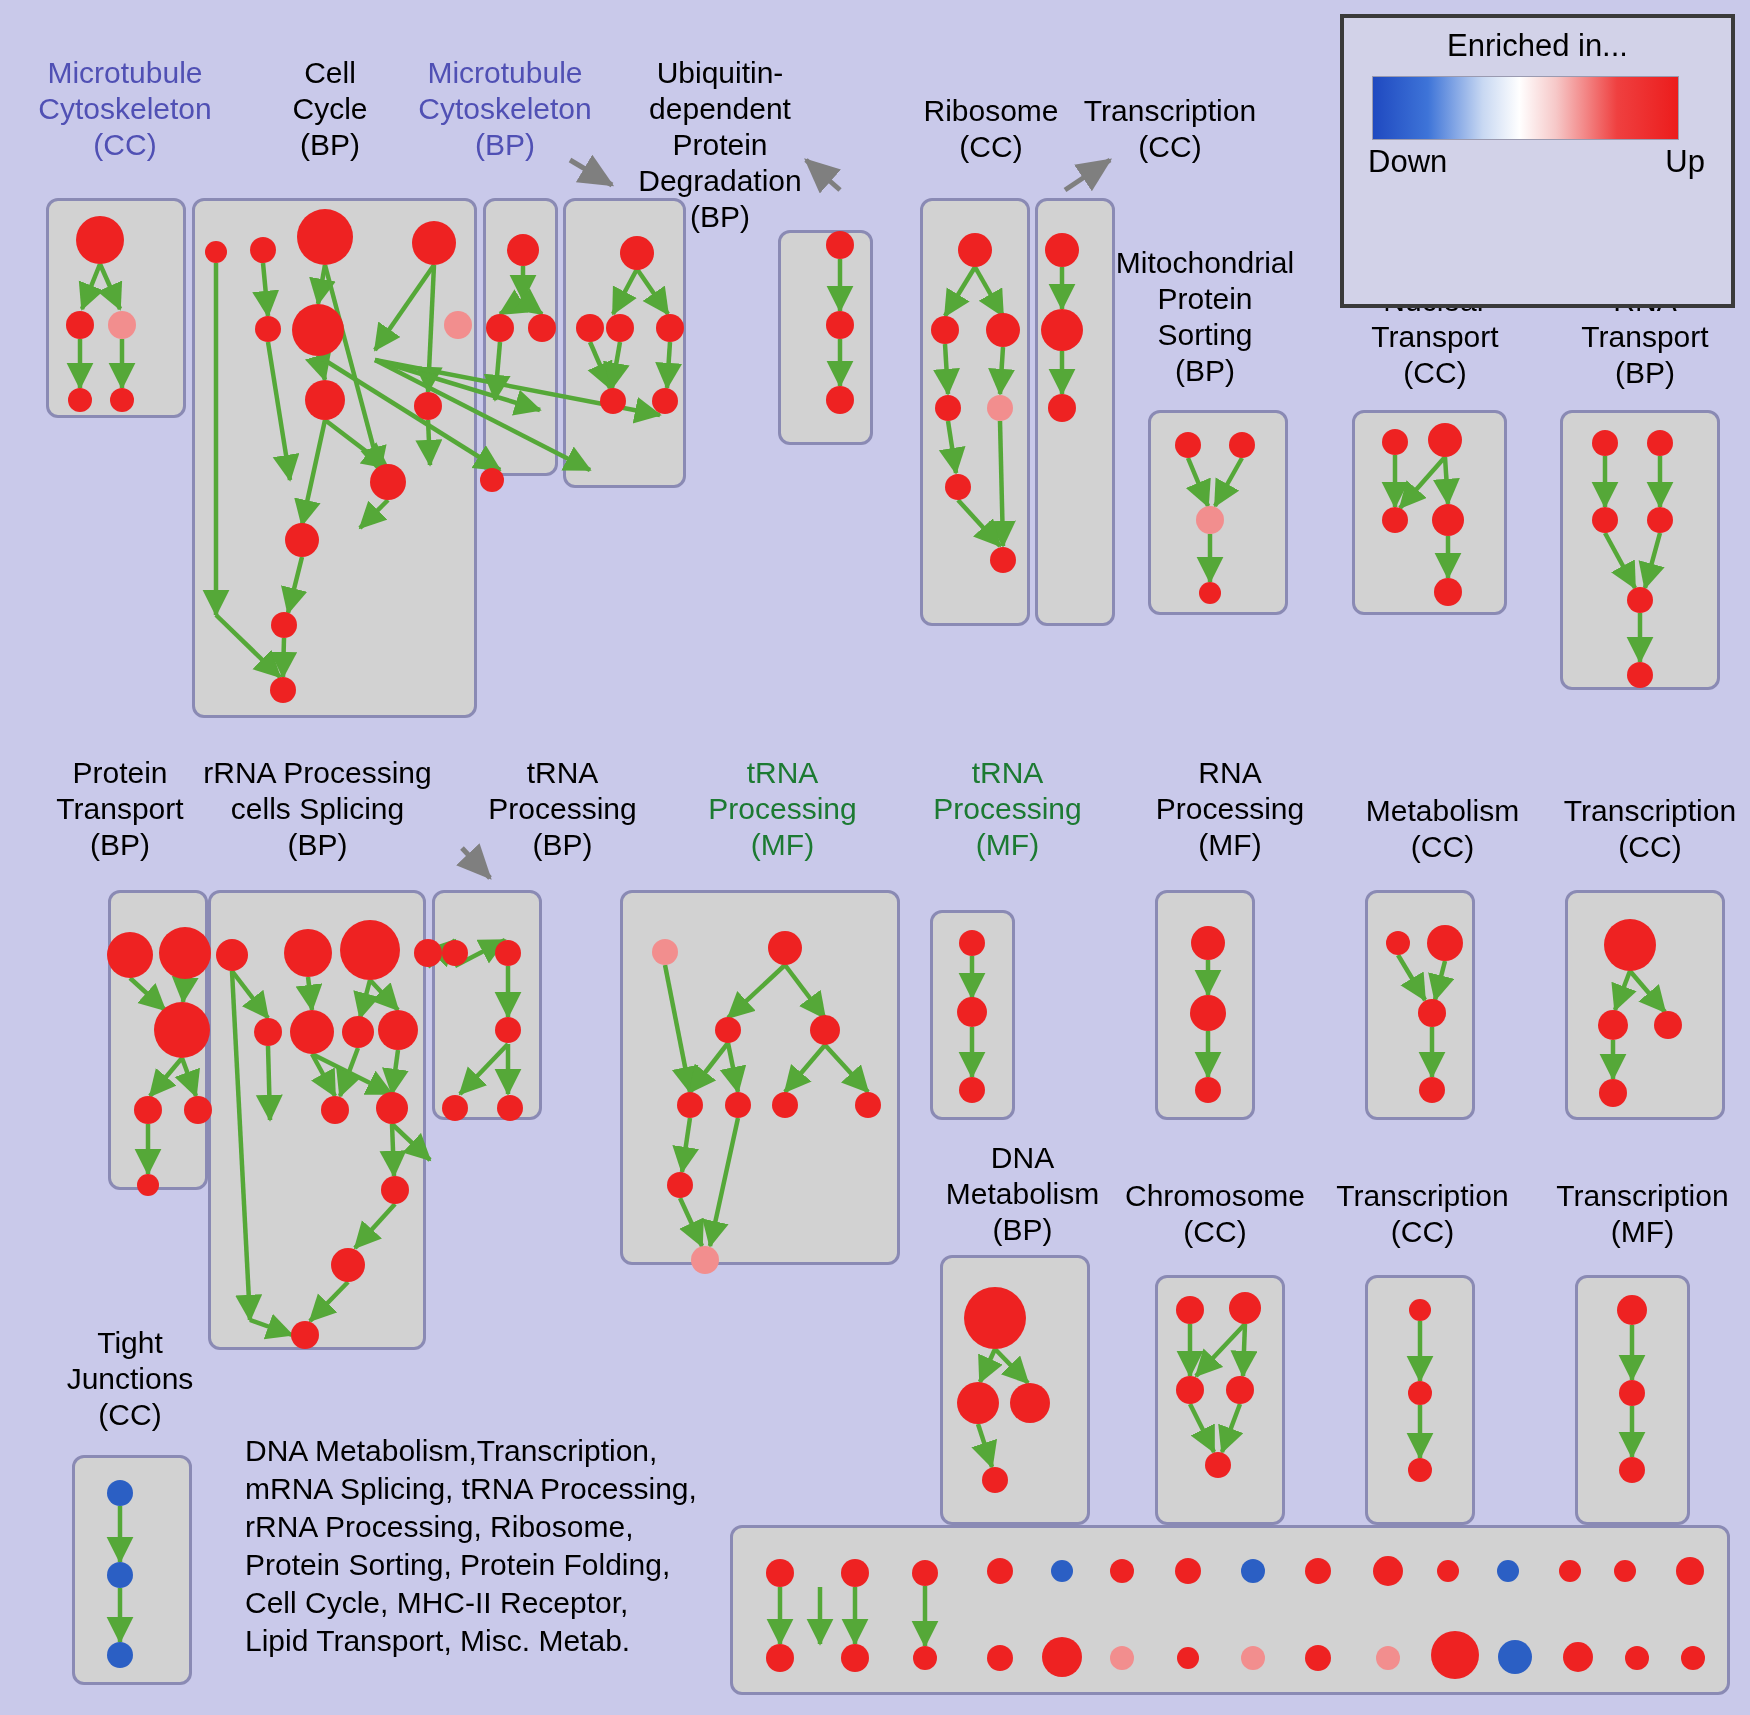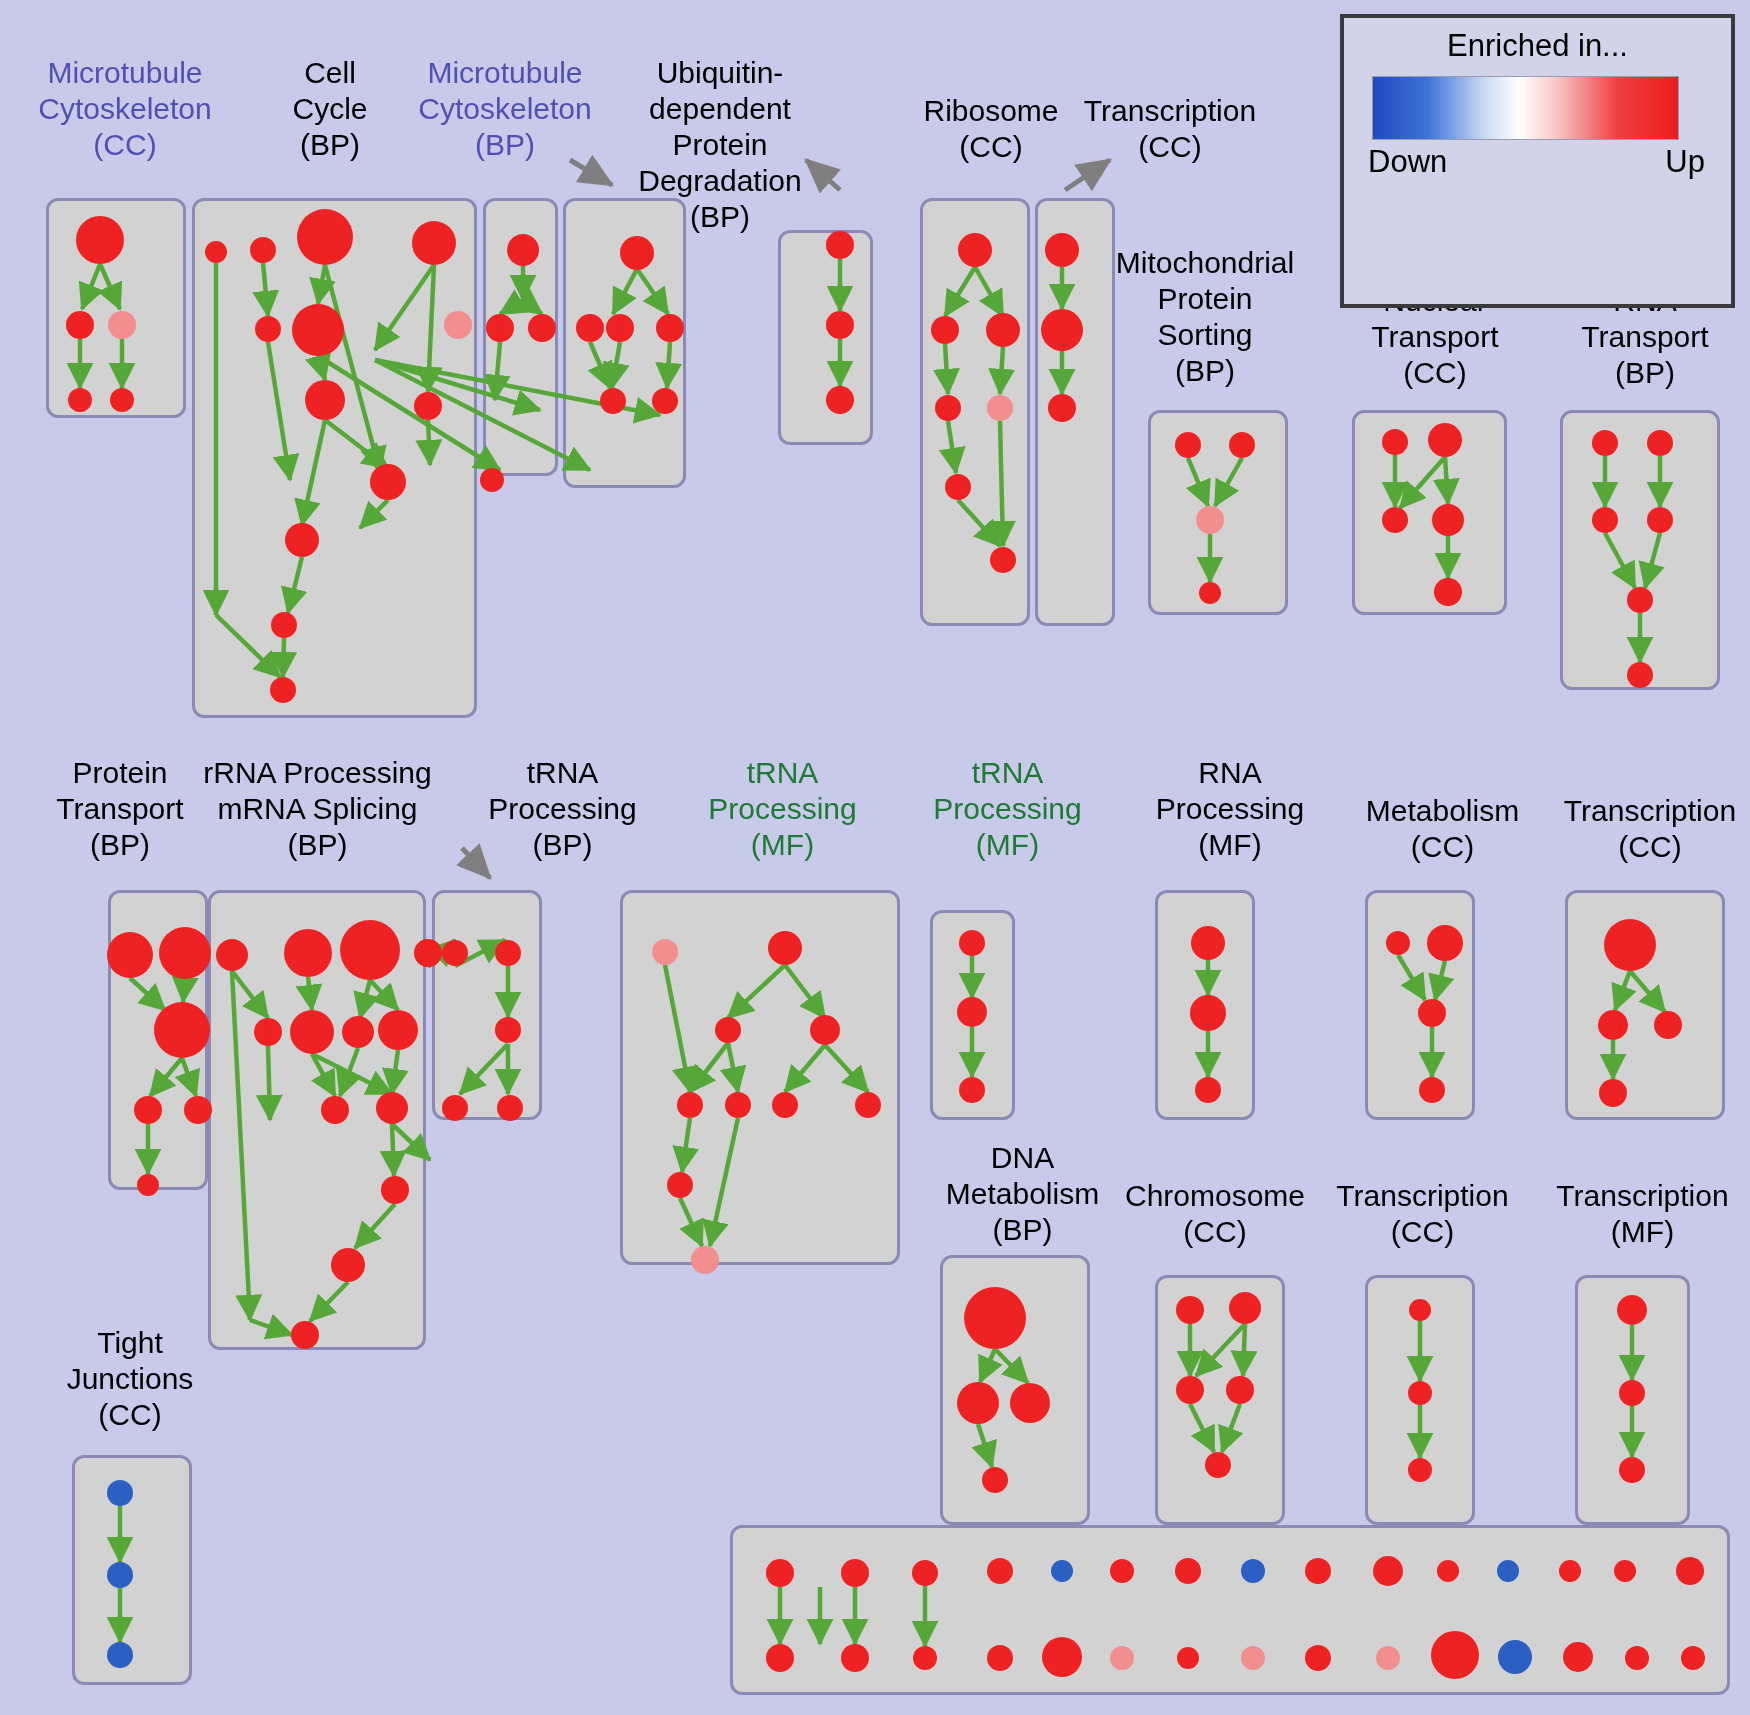--- a/index.html
+++ b/index.html
@@ -403,21 +403,21 @@
       <div class="label" style="left: 1340px; top: 283px; width: 190px;">Nuclear
 Transport
 (CC)</div>
       <div class="label" style="left: 1555px; top: 283px; width: 180px;">RNA
 Transport
 (BP)</div>
       <div class="label" style="left: 35px; top: 755px; width: 170px;">Protein
 Transport
 (BP)</div>
       <div class="label" style="left: 185px; top: 755px; width: 265px;">rRNA Processing
-mRNA Splicing
+cells Splicing
 (BP)</div>
       <div class="label" style="left: 470px; top: 755px; width: 185px;">tRNA
 Processing
 (BP)</div>
       <div class="label green" style="left: 690px; top: 755px; width: 185px;">tRNA
 Processing
 (MF)</div>
       <div class="label green" style="left: 915px; top: 755px; width: 185px;">tRNA
 Processing
 (MF)</div>
@@ -435,20 +435,26 @@
 (CC)</div>
       <div class="label" style="left: 1320px; top: 1178px; width: 205px;">Transcription
 (CC)</div>
       <div class="label" style="left: 1540px; top: 1178px; width: 205px;">Transcription
 (MF)</div>
       <div class="label" style="left: 45px; top: 1325px; width: 170px;">Tight
 Junctions
 (CC)</div>
     </div>
 
+  <div class="blocktext" style="left:245px;top:1432px;width:520px;">DNA Metabolism,Transcription,
+mRNA Splicing, tRNA Processing,
+rRNA Processing, Ribosome,
+Protein Sorting, Protein Folding,
+Cell Cycle, MHC-II Receptor,
+Lipid Transport, Misc. Metab.</div>
 
   <div class="legend" style="left:1340px;top:14px;width:395px;height:294px;">
     <div class="legend-title">Enriched in...</div>
     <div class="legend-bar"></div>
     <div class="legend-down">Down</div>
     <div class="legend-up">Up</div>
   </div>
 
 </div>
 

